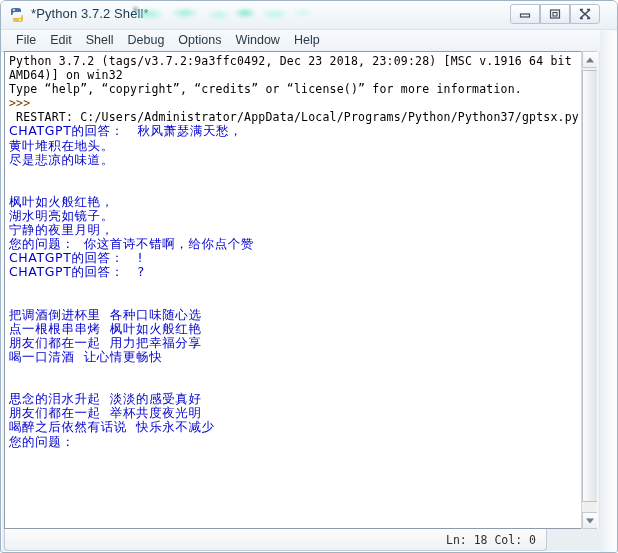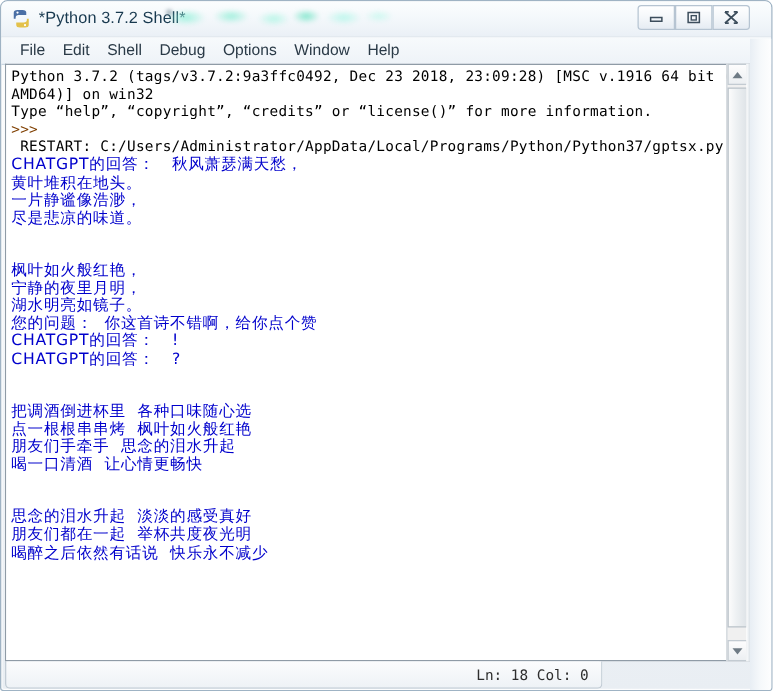--- a/index.html
+++ b/index.html
@@ -194,21 +194,21 @@
     left: 599px; top: 30px;
     width: 19px; height: 523px;
     background: linear-gradient(to right, #e8eef4 0%, #f6f9fb 45%, #ffffff 100%);
   }
 
   
   #statusbar {
     position: absolute;
     left: 3px;
     top: 528px;
-    width: 478px;
+    width: 543px;
     height: 22px;
     box-sizing: border-box;
     background: linear-gradient(to bottom, #fbfcfd, #eef2f6);
     border: 1px solid #c2ccd5;
     border-top: none;
     border-radius: 0 0 4px 4px;
   }
   #status-text {
     position: absolute;
     right: 10px; top: 4px;
@@ -275,41 +275,41 @@
 
   <div id="text-frame">
     <div id="text-area">
         <div class="line c-black">Python 3.7.2 (tags/v3.7.2:9a3ffc0492, Dec 23 2018, 23:09:28) [MSC v.1916 64 bit (</div>
         <div class="line c-black">AMD64)] on win32</div>
         <div class="line c-black">Type “help”, “copyright”, “credits” or “license()” for more information.</div>
         <div class="line c-brown">&gt;&gt;&gt;</div>
         <div class="line c-black"> RESTART: C:/Users/Administrator/AppData/Local/Programs/Python/Python37/gptsx.py</div>
         <div class="line cjk c-blue">CHATGPT的回答：   秋风萧瑟满天愁，</div>
         <div class="line cjk c-blue">黄叶堆积在地头。</div>
-        <div class="line cjk c-blue">一片静谧像浩渺，</div>
         <div class="line cjk c-blue">尽是悲凉的味道。</div>
         <div class="line cjk c-blue blank">&nbsp;</div>
         <div class="line cjk c-blue blank">&nbsp;</div>
         <div class="line cjk c-blue">枫叶如火般红艳，</div>
+        <div class="line cjk c-blue">湖水明亮如镜子。</div>
         <div class="line cjk c-blue">宁静的夜里月明，</div>
-        <div class="line cjk c-blue">湖水明亮如镜子。</div>
         <div class="line cjk c-blue">您的问题：  你这首诗不错啊，给你点个赞</div>
         <div class="line cjk c-blue">CHATGPT的回答：   !</div>
         <div class="line cjk c-blue">CHATGPT的回答：   ?</div>
         <div class="line cjk c-blue blank">&nbsp;</div>
         <div class="line cjk c-blue blank">&nbsp;</div>
         <div class="line cjk c-blue">把调酒倒进杯里  各种口味随心选</div>
         <div class="line cjk c-blue">点一根根串串烤  枫叶如火般红艳</div>
-        <div class="line cjk c-blue">朋友们手牵手  思念的泪水升起</div>
+        <div class="line cjk c-blue">朋友们都在一起  用力把幸福分享</div>
         <div class="line cjk c-blue">喝一口清酒  让心情更畅快</div>
         <div class="line cjk c-blue blank">&nbsp;</div>
         <div class="line cjk c-blue blank">&nbsp;</div>
         <div class="line cjk c-blue">思念的泪水升起  淡淡的感受真好</div>
         <div class="line cjk c-blue">朋友们都在一起  举杯共度夜光明</div>
         <div class="line cjk c-blue">喝醉之后依然有话说  快乐永不减少</div>
+        <div class="line cjk c-blue">您的问题：</div>
       </div>
   </div>
 
   <div id="vscroll">
     <div class="sb-btn" id="sb-up">
         <span class="arrow"></span>
       </div>
     <div id="sb-thumb"></div>
     <div class="sb-btn" id="sb-down">
         <span class="arrow"></span>

